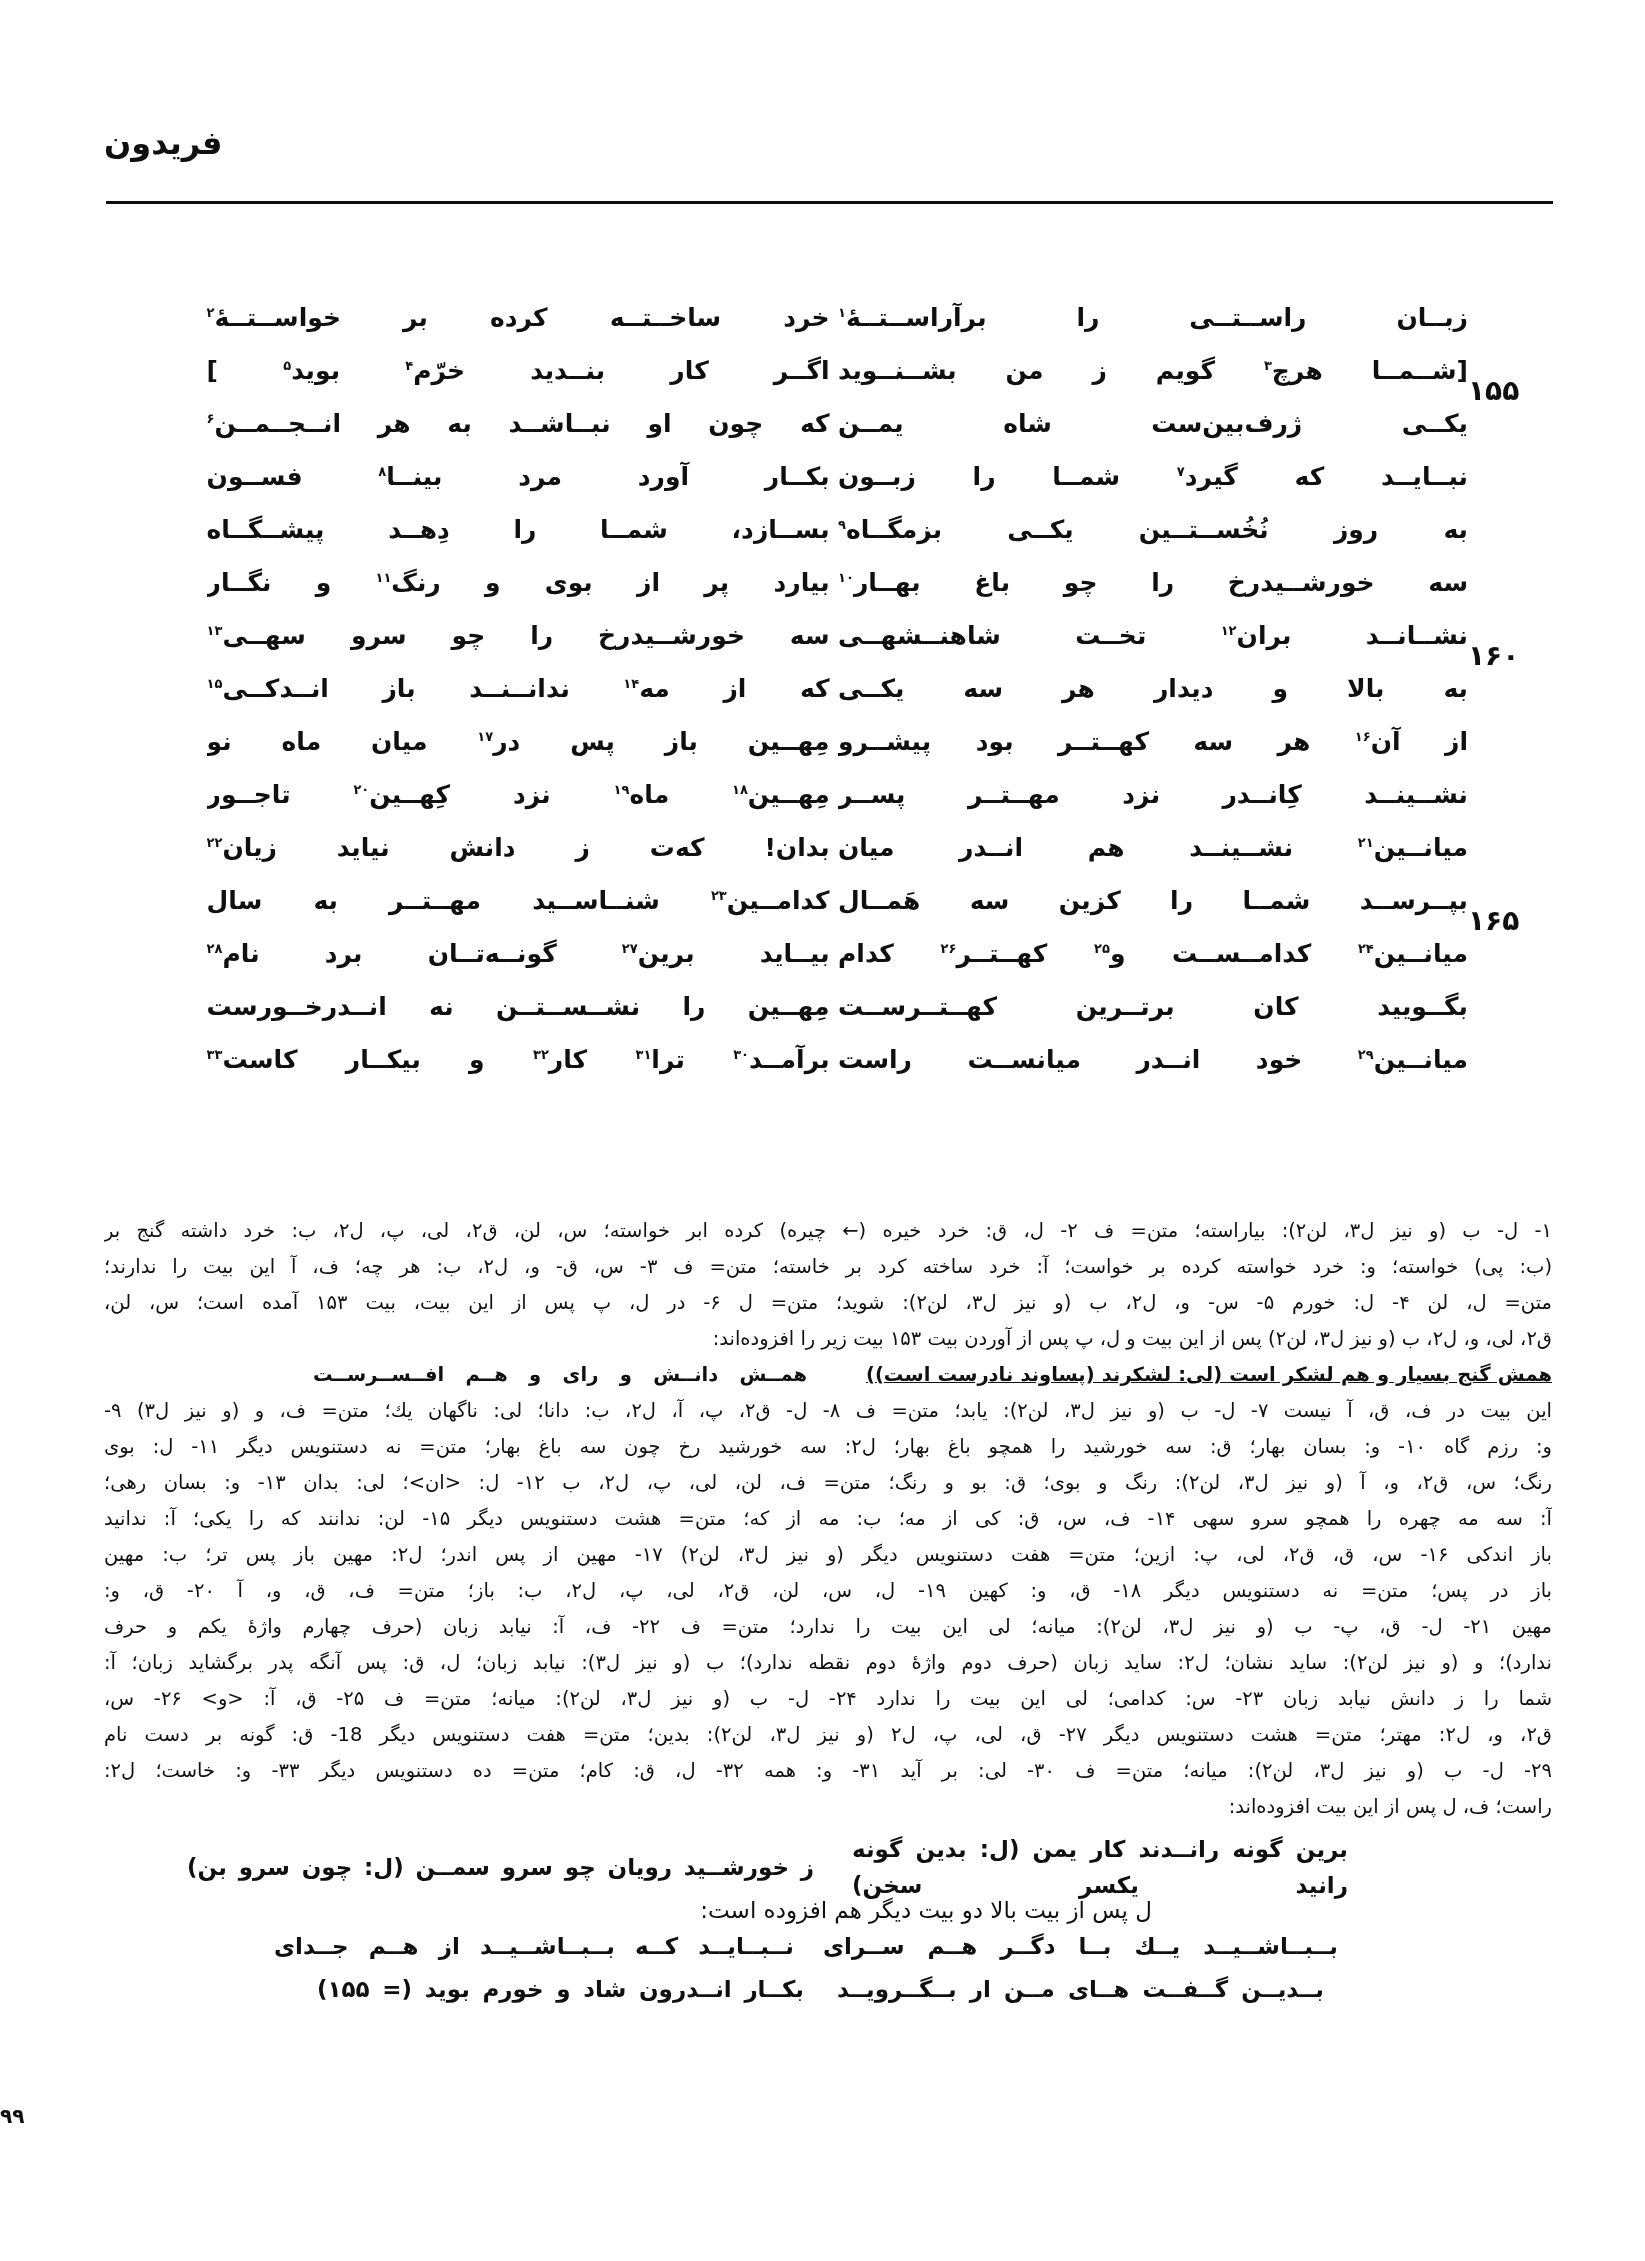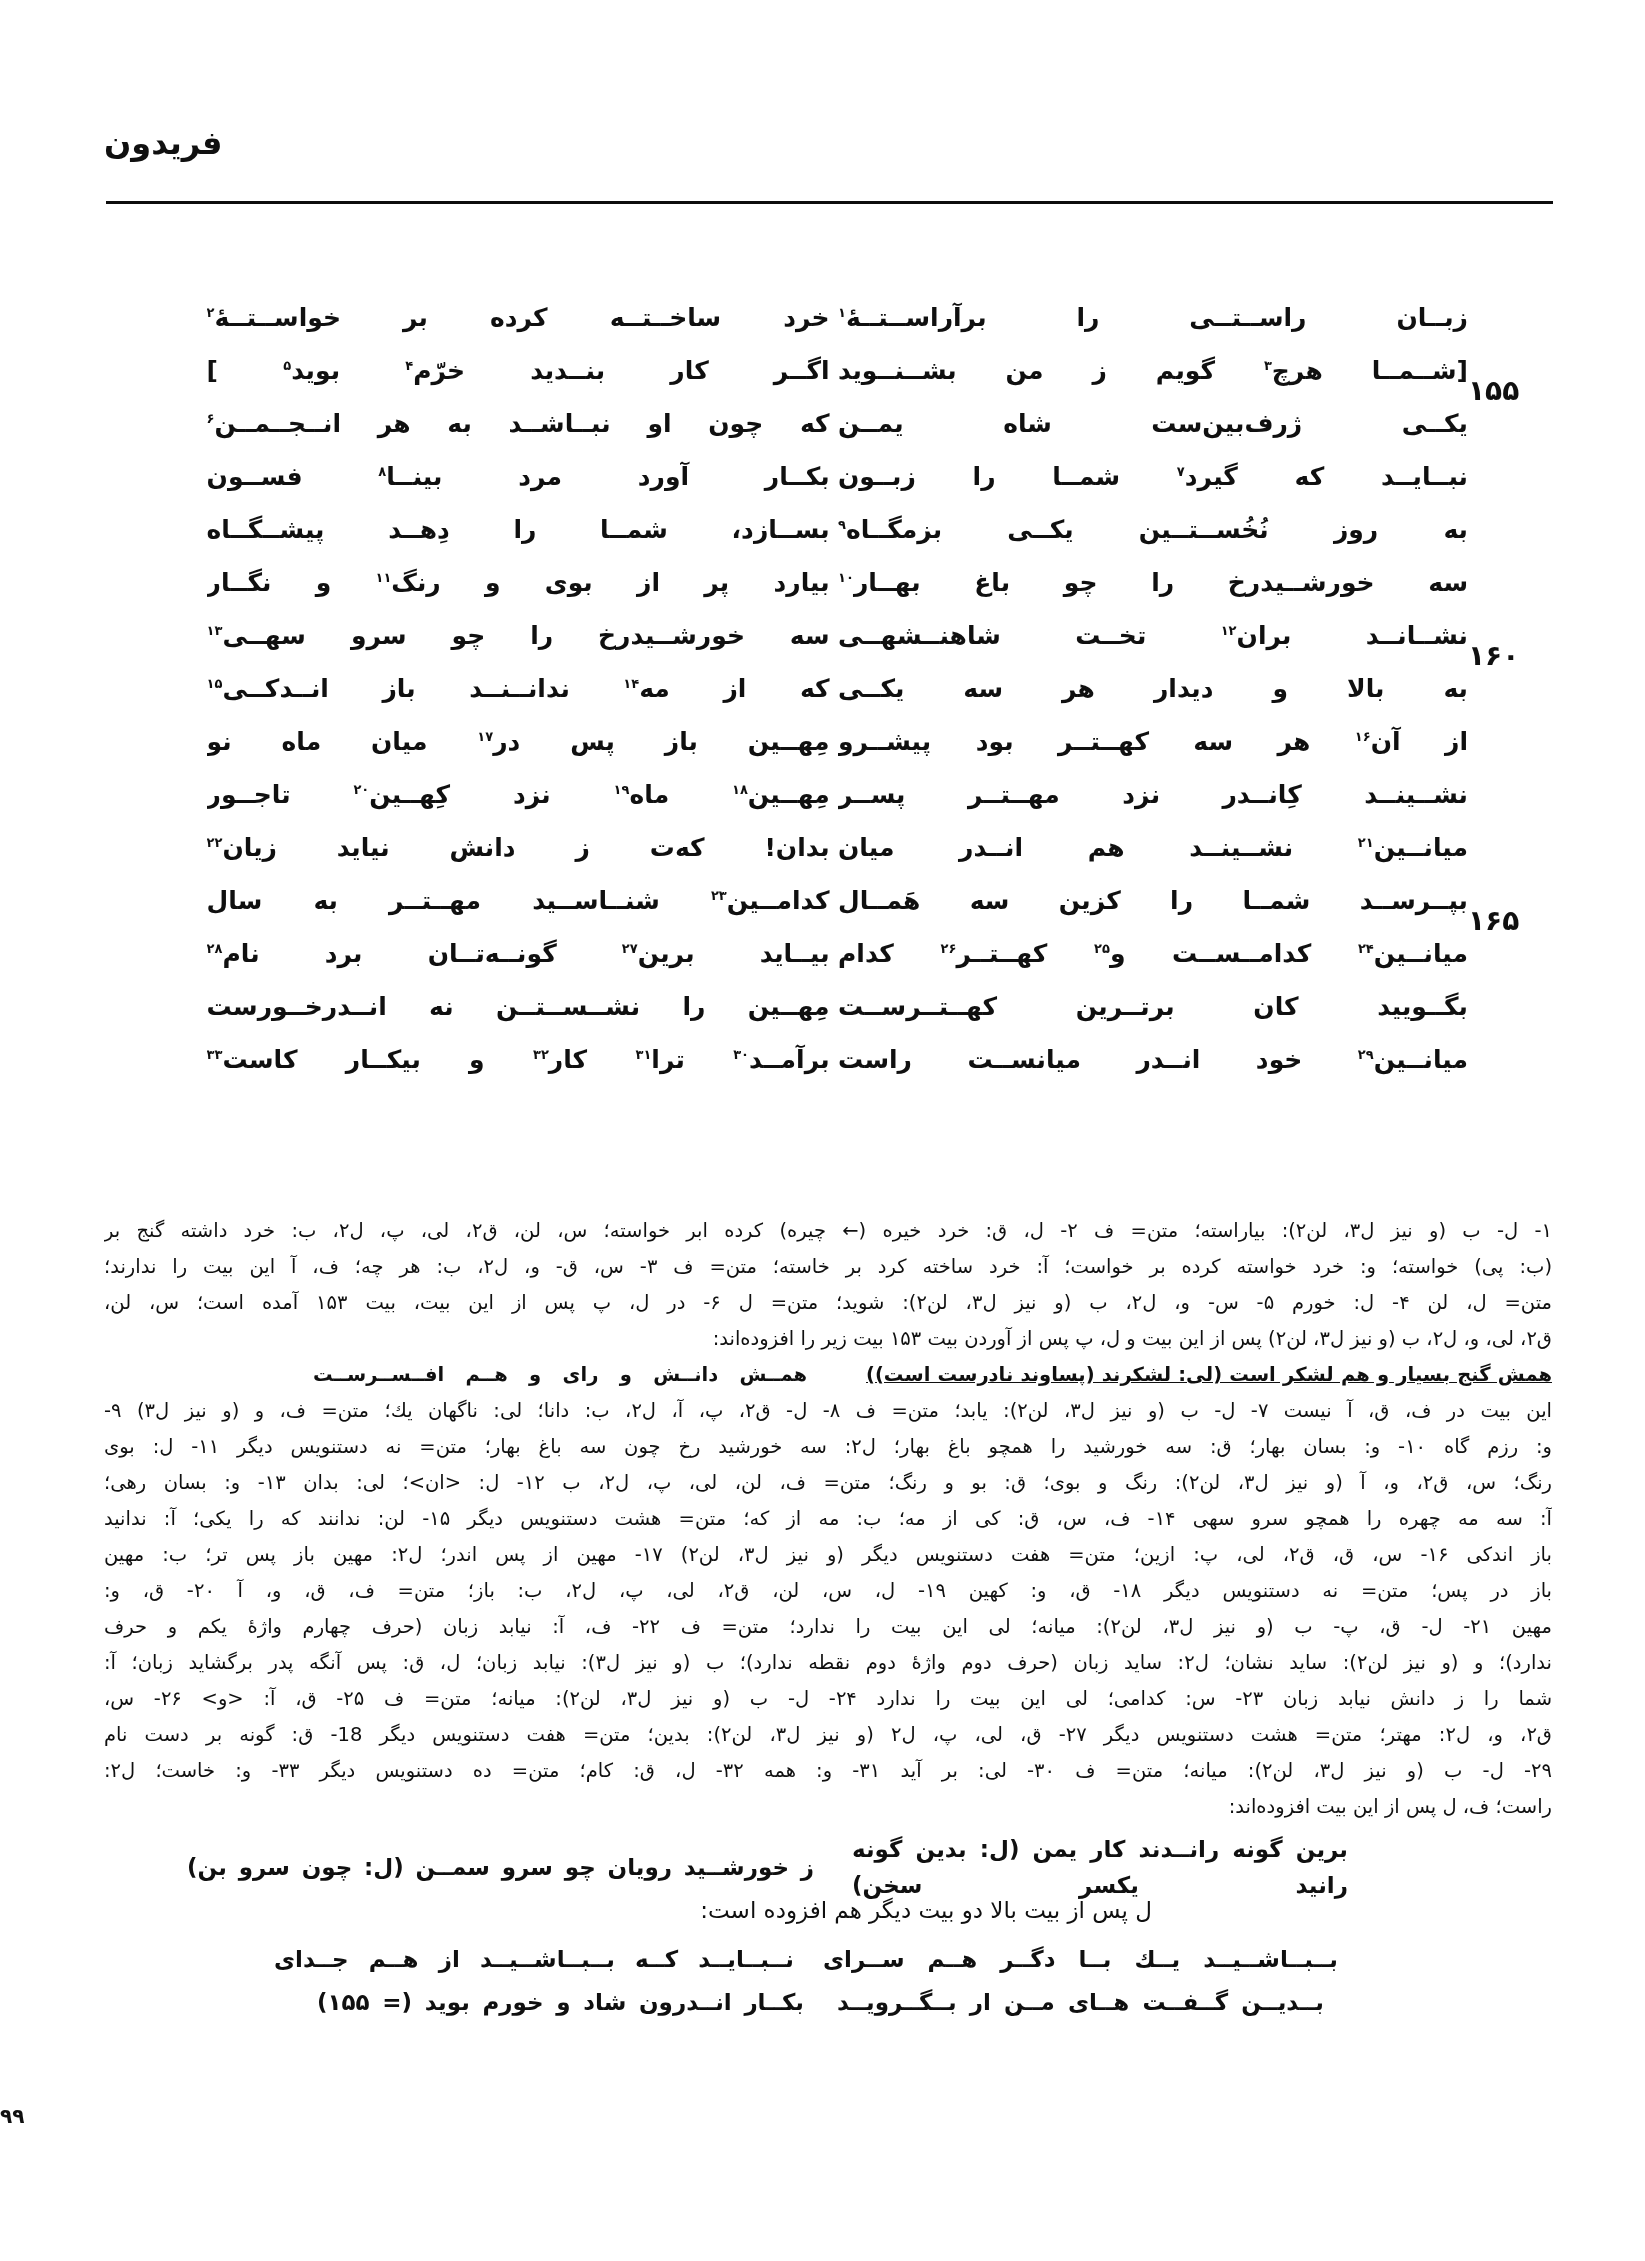--- a/index.html
+++ b/index.html
@@ -30,21 +30,21 @@
   
   .additions{position:absolute;top:1849px;right:93px;width:1448px;font-size:23px;line-height:36px;}
   .add-row{display:flex;direction:rtl;height:36px;align-items:center;font-weight:bold;margin-bottom:7px;}
   .row-a .vr{width:496px;margin-right:204px;}
   .row-a .vl{width:627px;margin-right:38px;}
   .row-b .vr{width:515px;margin-right:214px;}
   .row-b .vl{width:520px;margin-right:29px;}
   .row-c .vr{width:487px;margin-right:228px;}
   .row-c .vl{width:487px;margin-right:33px;}
   .add-row .vr,.add-row .vl{flex:0 0 auto;text-align:justify;text-align-last:justify;overflow:hidden;}
-  .add-intro{height:36px;text-align:right;padding-left:492px;margin-bottom:13px;font-weight:normal;
+  .add-intro{height:36px;text-align:right;padding-left:492px;margin-bottom:0;font-weight:normal;
              direction:rtl;padding-right:400px;box-sizing:border-box;white-space:nowrap;}
 
   .page-number{position:absolute;top:2104px;left:0;width:1645px;text-align:left;
                font-size:20px;font-weight:bold;letter-spacing:4.2px;}
 </style>
 </head>
 <body>
 
 <div class="page">
 

